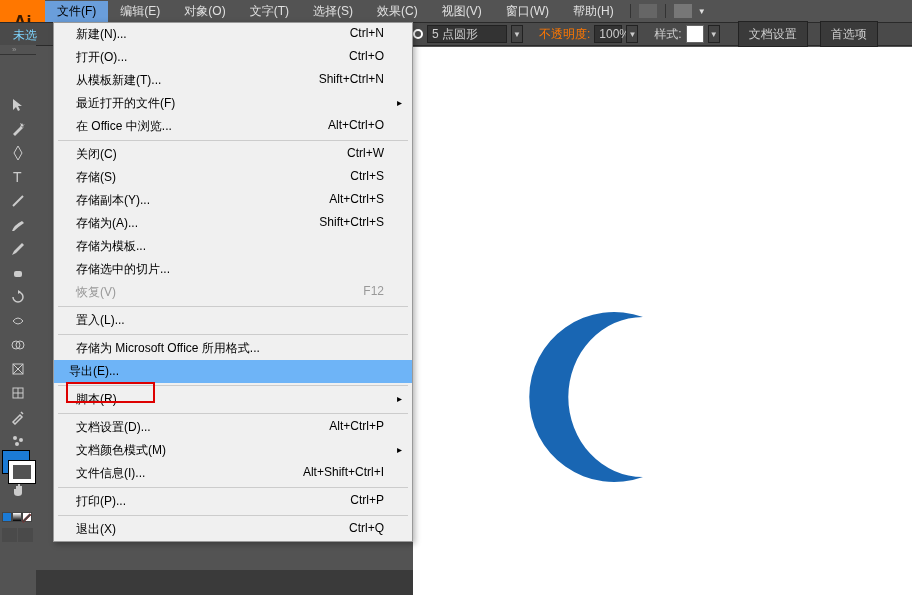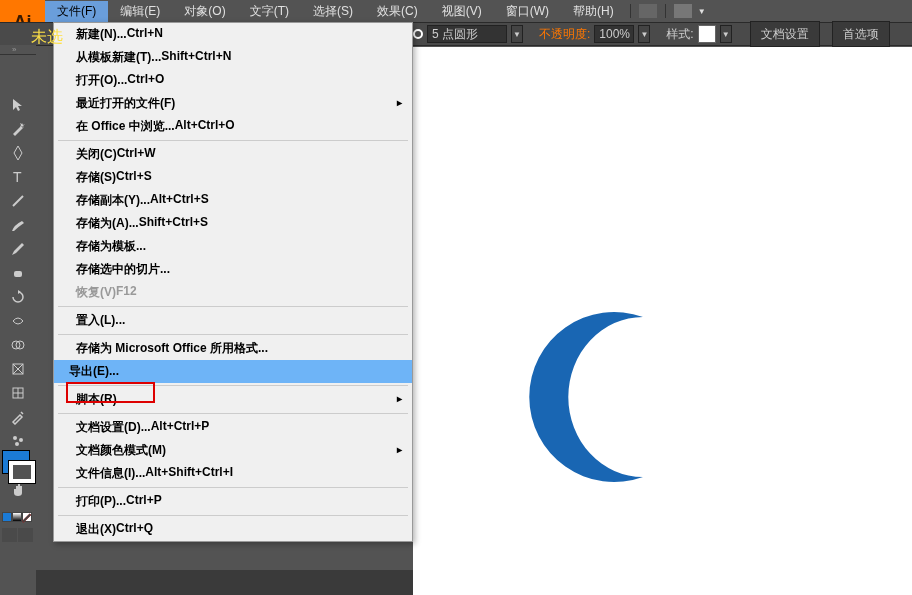--- a/index.html
+++ b/index.html
@@ -34,21 +34,21 @@
     .mini-swatches { position: absolute; left: 2px; top: 512px; display: flex; gap: 0; }
     .mini-swatches div { width: 10px; height: 10px; border: 1px solid #444; }
     .mini-icons { position: absolute; left: 2px; top: 528px; display: flex; gap: 1px; }
     .mini-icons div { width: 15px; height: 14px; background: #4a4a4a; }
     
     .canvas { position: absolute; left: 413px; top: 47px; right: 0; bottom: 0; background: #fff; }
     .canvas-left-dark { position: absolute; left: 36px; top: 570px; width: 377px; bottom: 0; background: #3a3a3a; }
     .crescent { position: absolute; left: 100px; top: 260px; width: 180px; height: 180px; }
     
     .dropdown { position: absolute; left: 53px; top: 22px; width: 360px; background: #f0f0f0; border: 1px solid #999; box-shadow: 2px 2px 6px rgba(0,0,0,0.3); font-size: 12px; }
-    .dd-item { display: flex; justify-content: flex-start; padding: 3px 28px 3px 22px; color: #000; cursor: pointer; position: relative; font-weight: bold; }
+    .dd-item { display: flex; justify-content: space-between; padding: 3px 28px 3px 22px; color: #000; cursor: pointer; position: relative; }
     .dd-item.hover { background: #6eb4f7; padding-left: 15px; }
     .dd-item.disabled { color: #999; }
     .dd-sep { height: 1px; background: #ccc; margin: 2px 4px; }
     .dd-submenu { position: absolute; right: 10px; }
     .dd-submenu::after { content: "▸"; font-size: 10px; }
     .highlight-box { position: absolute; left: 66px; top: 382px; width: 89px; height: 21px; border: 2px solid #d00; pointer-events: none; z-index: 10; }
   </style>
 </head>
 <body>
 
@@ -71,33 +71,33 @@
   <span class="menu-dropdown-icon">▼</span>
 </div>
 
 <div class="toolbar">
   <div style="display:flex;align-items:center;gap:4px;margin-left:368px">
     <span class="stroke-box" style="border-radius:8px;width:10px;height:10px;border-color:#fff"></span>
     <div class="field" style="width:80px">5 点圆形</div>
     <div class="field-drop">▼</div>
     <span style="width:8px"></span>
     <span class="opacity-label">不透明度:</span>
-    <div class="field" style="width:40px">100%</div>
+    <div class="field" style="width:28px">100%</div>
     <div class="field-drop">▼</div>
     <span style="width:8px"></span>
     <span>样式:</span>
     <div class="style-swatch"></div>
     <div class="field-drop">▼</div>
     <span style="width:10px"></span>
     <div class="btn-dark">文档设置</div>
     <span style="width:4px"></span>
     <div class="btn-dark">首选项</div>
   </div>
 </div>
-<div class="toolbar-noselect" style="position:absolute;left:31px;top:27px;color:#fde047;font-size:16px;z-index:1">未选</div>
+<div class="toolbar-noselect" style="position:absolute;left:13px;top:27px;color:#7dd3fc;font-size:12px;z-index:1">未选</div>
 
 <div class="panel-tabs"></div>
 <div class="tabs-chevron">»</div>
 
 <div class="tools-panel">
   <div style="height:38px"></div>
   <div class="tool">
       <svg viewBox="0 0 16 16">
         <path d="M3 2 L3 13 L6 10 L8 14 L10 13 L8 9 L12 9 Z" fill="#ccc"></path>
       </svg>
@@ -216,26 +216,26 @@
     <path d="M 130 10 A 85 85 0 1 0 130 170 A 70 75 0 1 1 130 10 Z" fill="#1966b3"></path>
   </svg>
 </div>
 
 <div class="dropdown" id="dd">
     <div class="dd-item">
       <span>新建(N)...</span>
       <span>Ctrl+N</span>
     </div>
     <div class="dd-item">
+      <span>打开(O)...</span>
+      <span>Ctrl+O</span>
+    </div>
+    <div class="dd-item">
       <span>从模板新建(T)...</span>
       <span>Shift+Ctrl+N</span>
-    </div>
-    <div class="dd-item">
-      <span>打开(O)...</span>
-      <span>Ctrl+O</span>
     </div>
     <div class="dd-item">
       <span>最近打开的文件(F)</span>
       <span class="dd-submenu"></span>
     </div>
     <div class="dd-item">
       <span>在 Office 中浏览...</span>
       <span>Alt+Ctrl+O</span>
     </div>
     <div class="dd-sep"></div>

